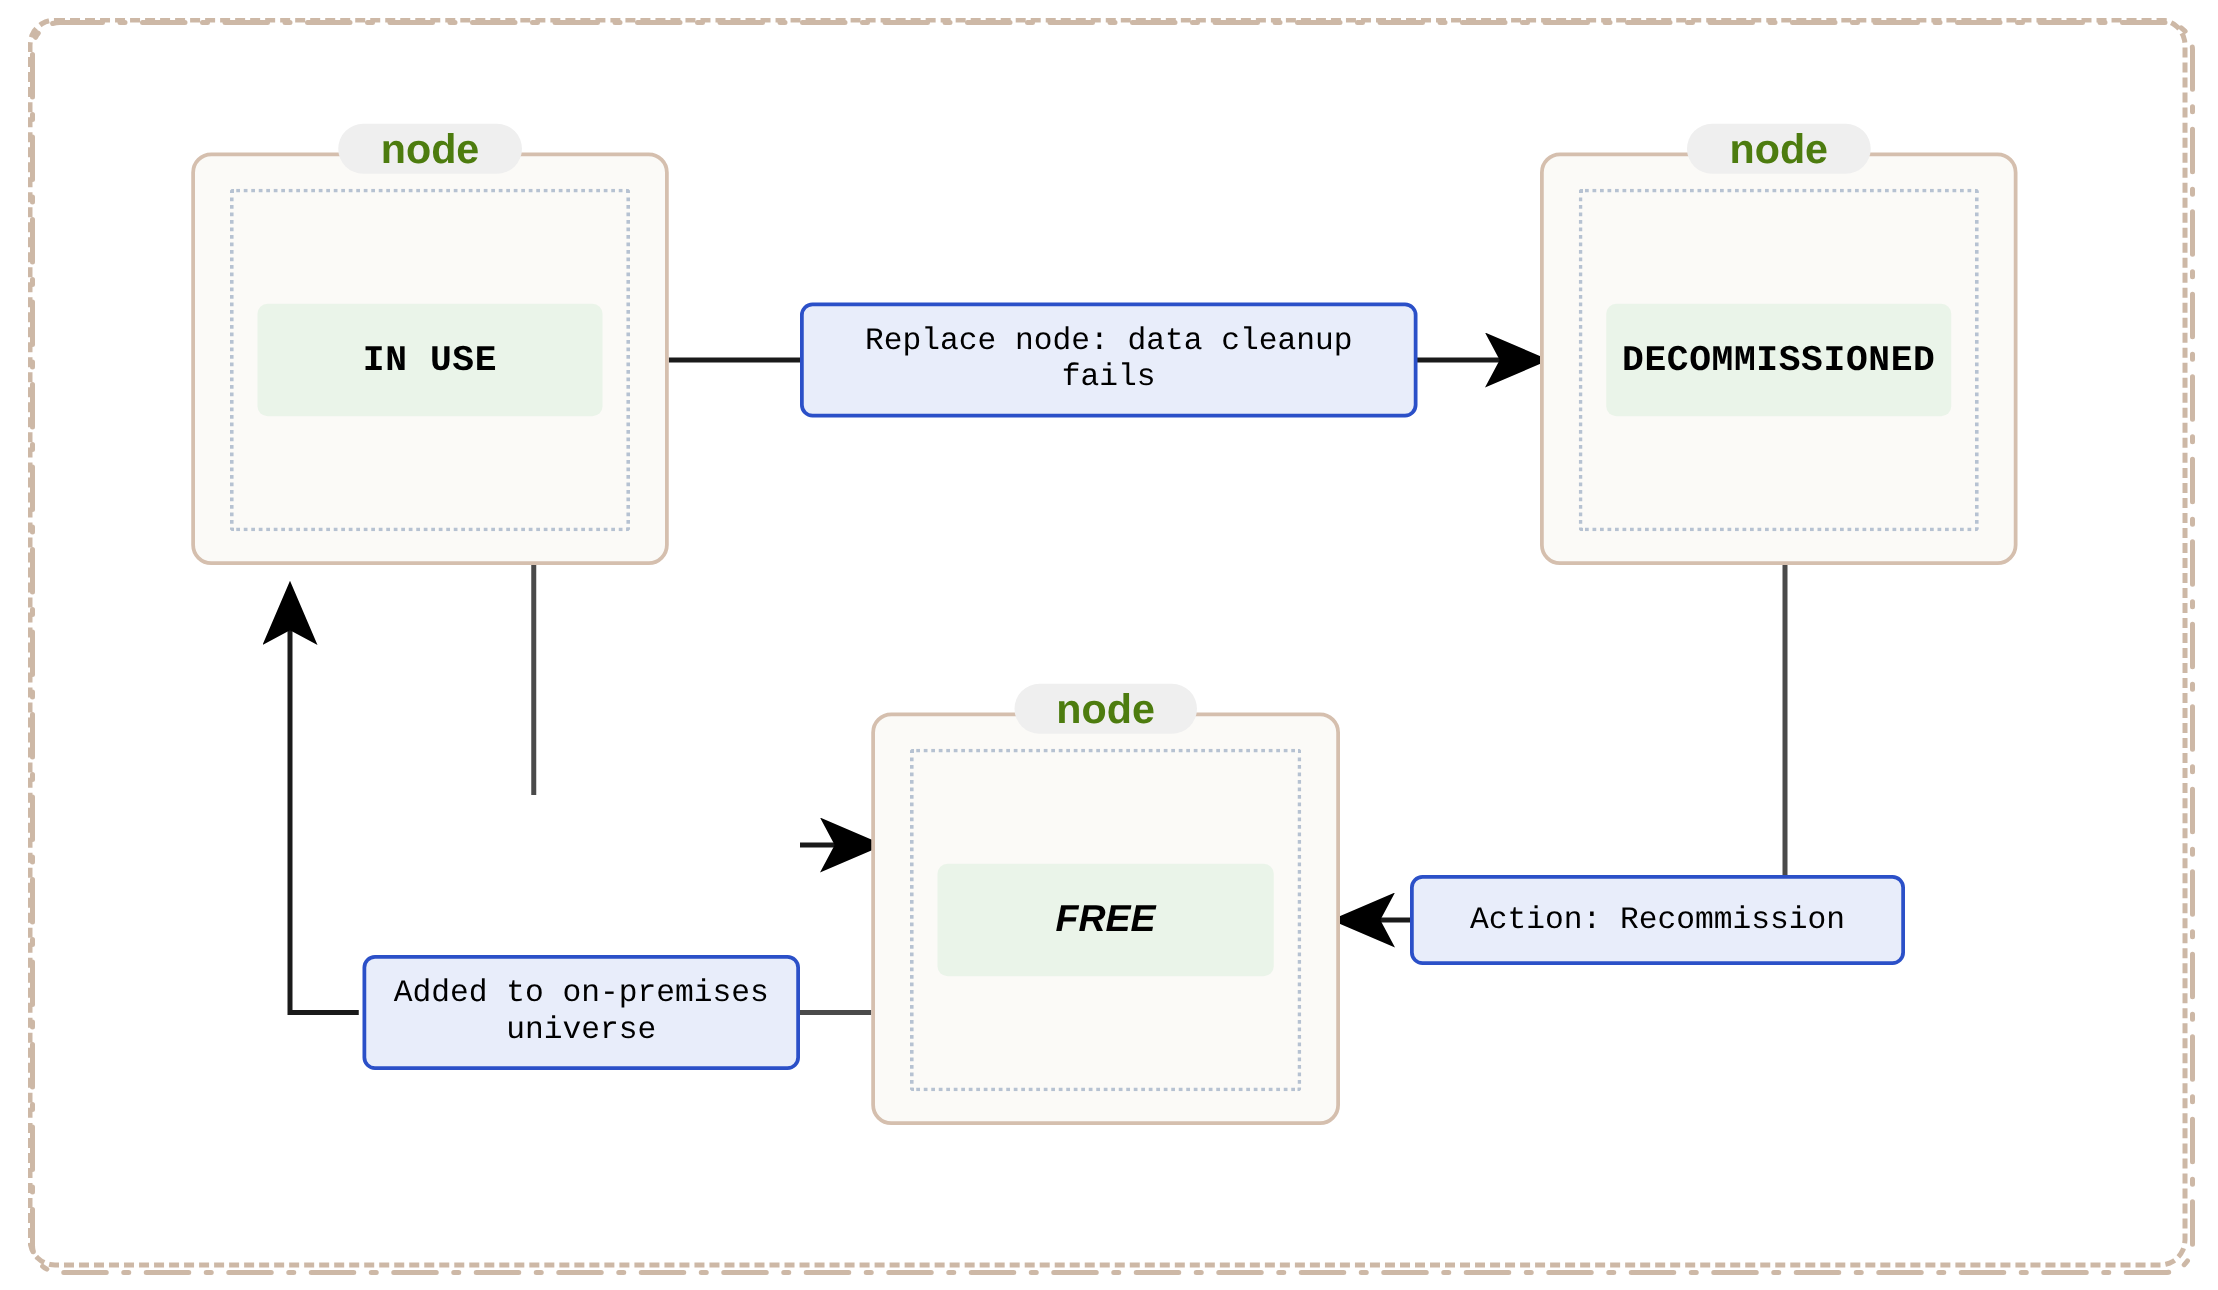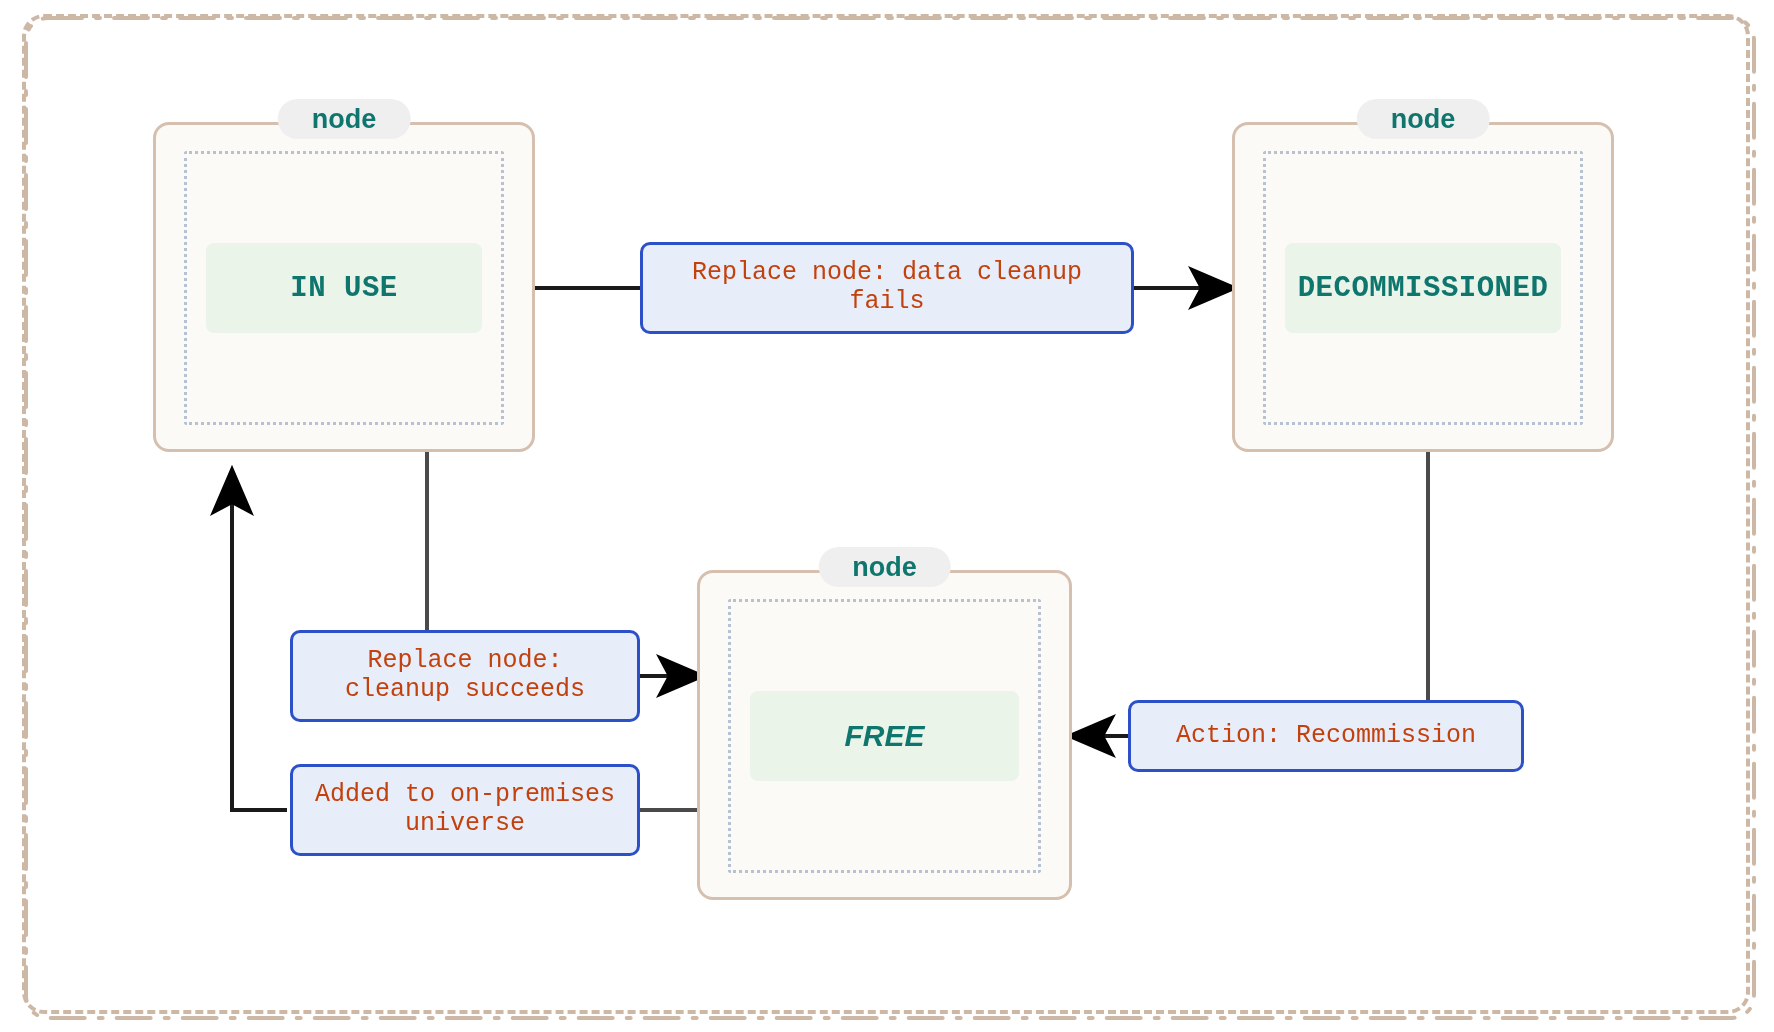--- a/index.html
+++ b/index.html
@@ -50,57 +50,57 @@
     box-sizing: border-box;
   }
   .state-title {
     position: absolute;
     top: -26px;
     height: 40px;
     line-height: 40px;
     background: #efefef;
     border-radius: 20px;
     padding: 0 34px;
-    font-size: 27px;
+    font-size: 33px;
     font-weight: bold;
-    color: #0f766e;
+    color: #4d7c0f;
     text-align: center;
     white-space: nowrap;
     font-family: "Liberation Sans", sans-serif;
   }
 
   
   .state-chip {
     position: absolute;
     box-sizing: border-box;
     background: #eaf4e9;
     border-radius: 8px;
     display: flex;
     align-items: center;
     justify-content: center;
-    color: #0f766e;
+    color: #000000;
     font-size: 29px;
     font-weight: bold;
     letter-spacing: 0.5px;
     font-family: "Liberation Mono", monospace;
   }
   .state-chip.sans {
     font-family: "Liberation Sans", sans-serif;
     font-size: 30px;
     letter-spacing: 0;
   }
 
   
   .edge-label {
     position: absolute;
     box-sizing: border-box;
     background: #e8edfa;
     border: 3px solid #2b50c8;
     border-radius: 10px;
-    color: #c2410c;
+    color: #000000;
     font-family: "Liberation Mono", monospace;
     font-size: 25px;
     line-height: 1.15;
     display: flex;
     align-items: center;
     justify-content: center;
     text-align: center;
     padding: 6px 14px;
     white-space: pre-line;
   }
@@ -162,21 +162,19 @@
 
   <div class="state-box" style="left:697px; top:570px; width:375px; height:330px;">
     <div class="state-title" style="left:50%; transform:translateX(-50%);">node</div>
     <div class="state-inner"></div>
     <div class="state-chip sans" style="left:50px; right:50px; top:118px; height:90px;font-style:italic;">FREE</div>
   </div>
 
   <div class="edge-label" style="left:640px; top:242px; width:494px; height:92px;">Replace node: data cleanup
 fails</div>
 
-  <div class="edge-label" style="left:290px; top:630px; width:350px; height:92px;">Replace node:
-cleanup succeeds</div>
 
   <div class="edge-label" style="left:1128px; top:700px; width:396px; height:72px;">Action: Recommission</div>
 
   <div class="edge-label" style="left:290px; top:764px; width:350px; height:92px;">Added to on-premises
 universe</div>
 
 </div>
 
 </body></html>

